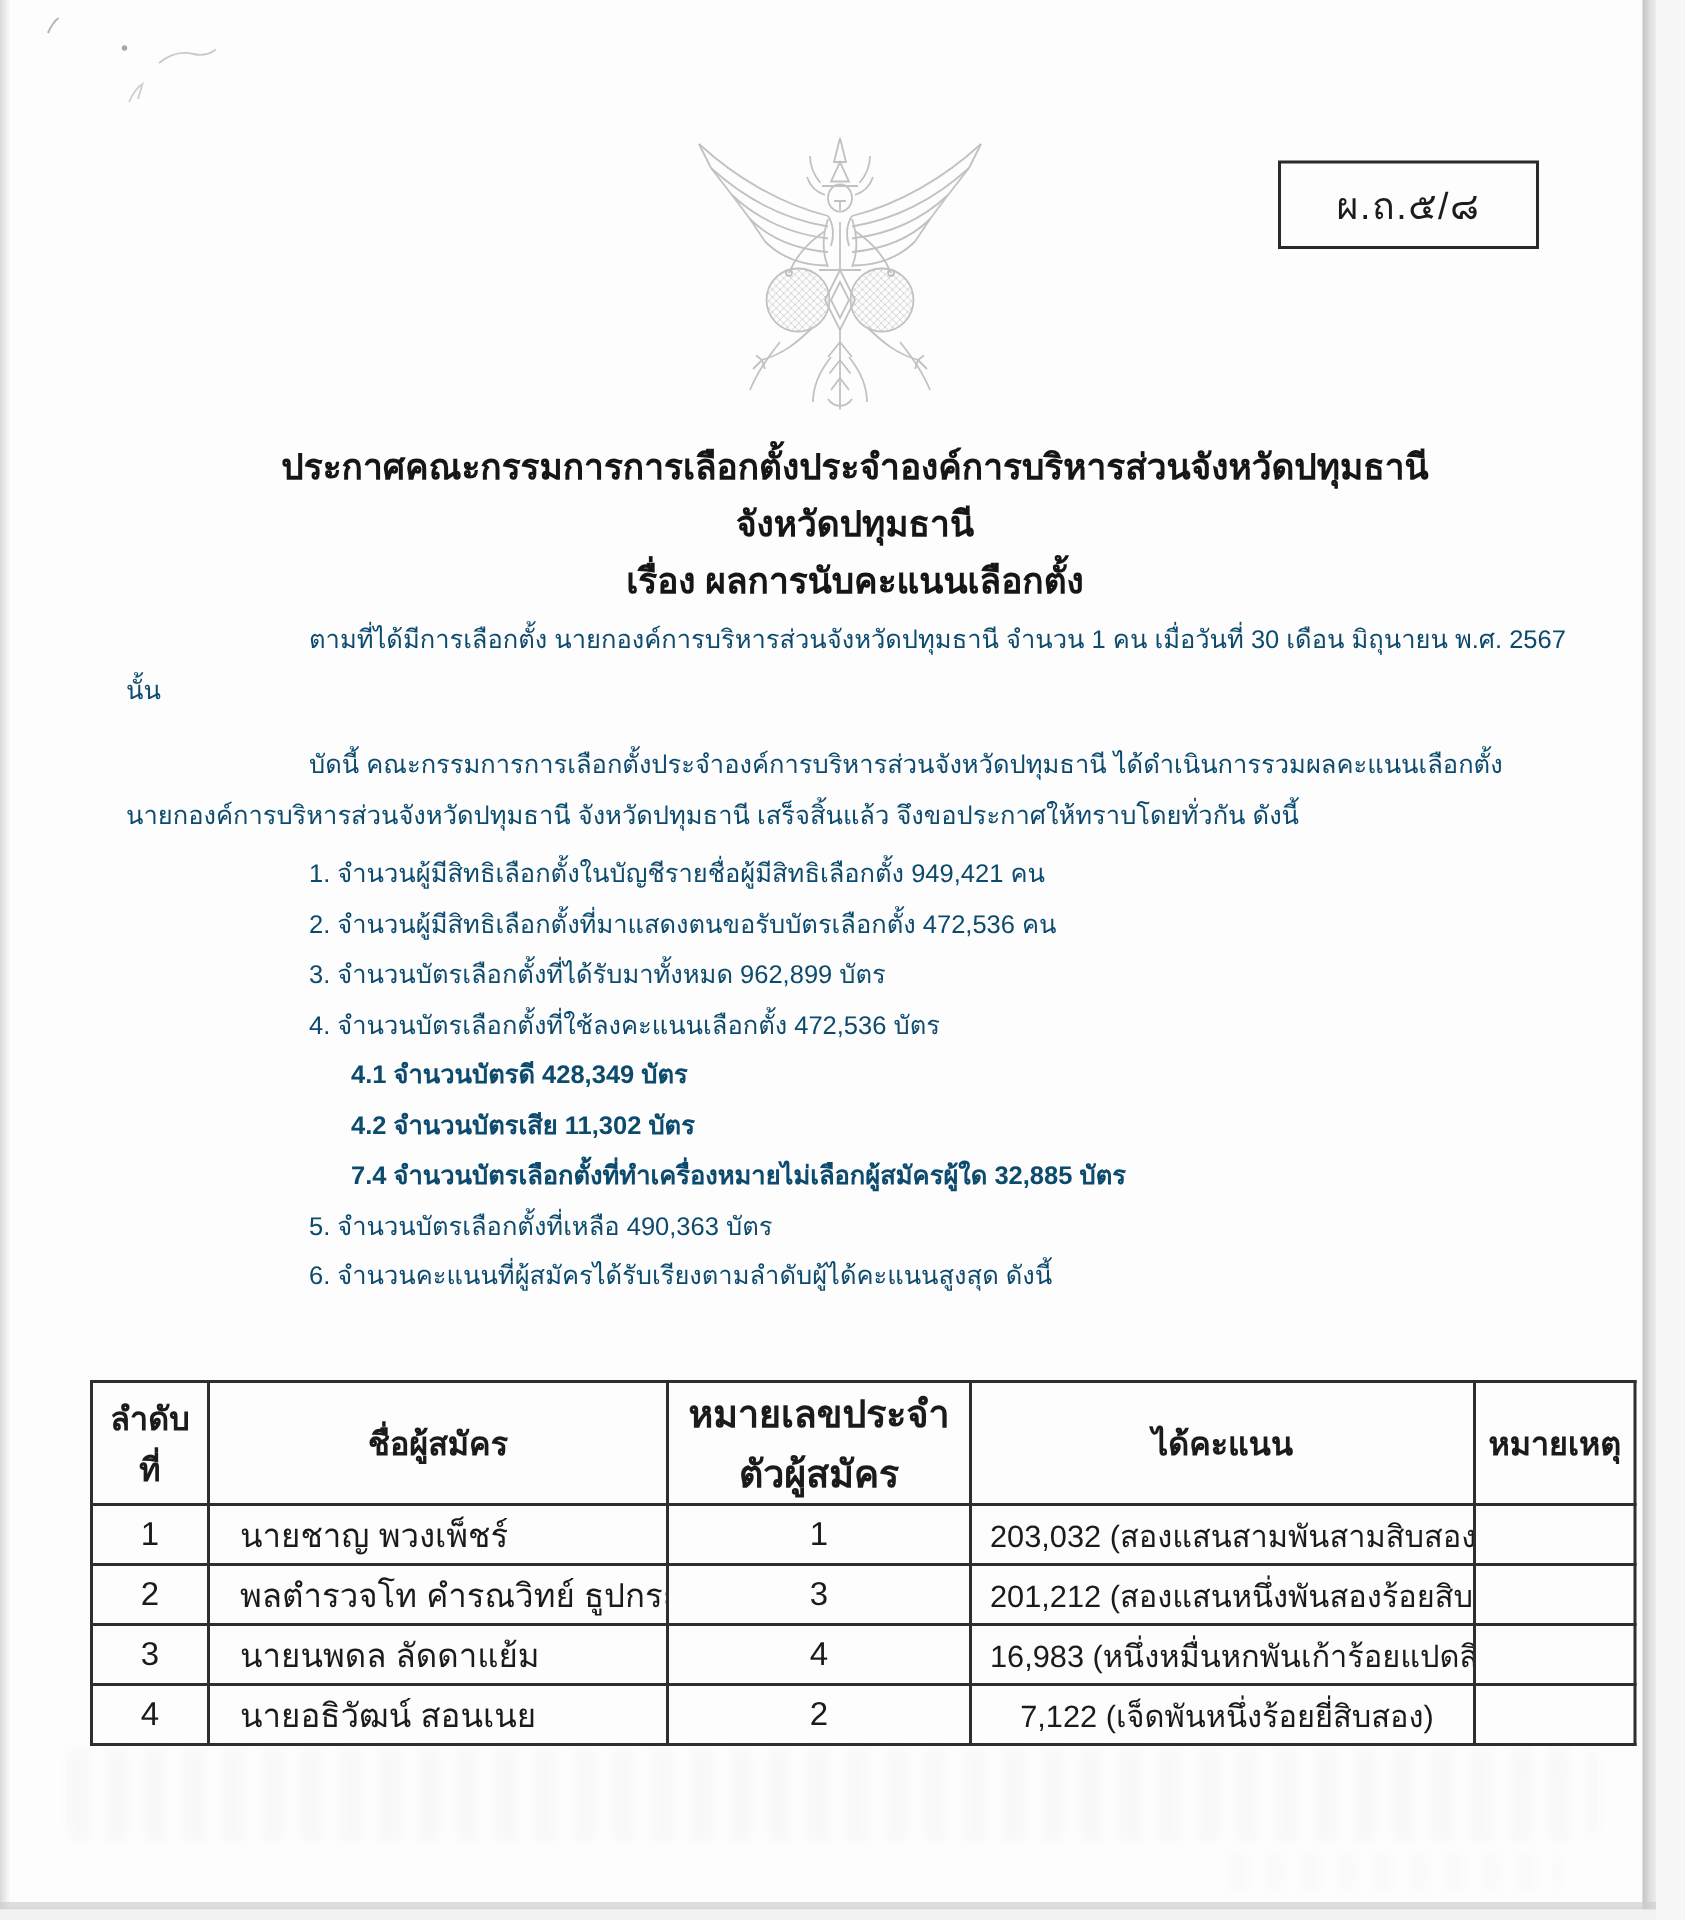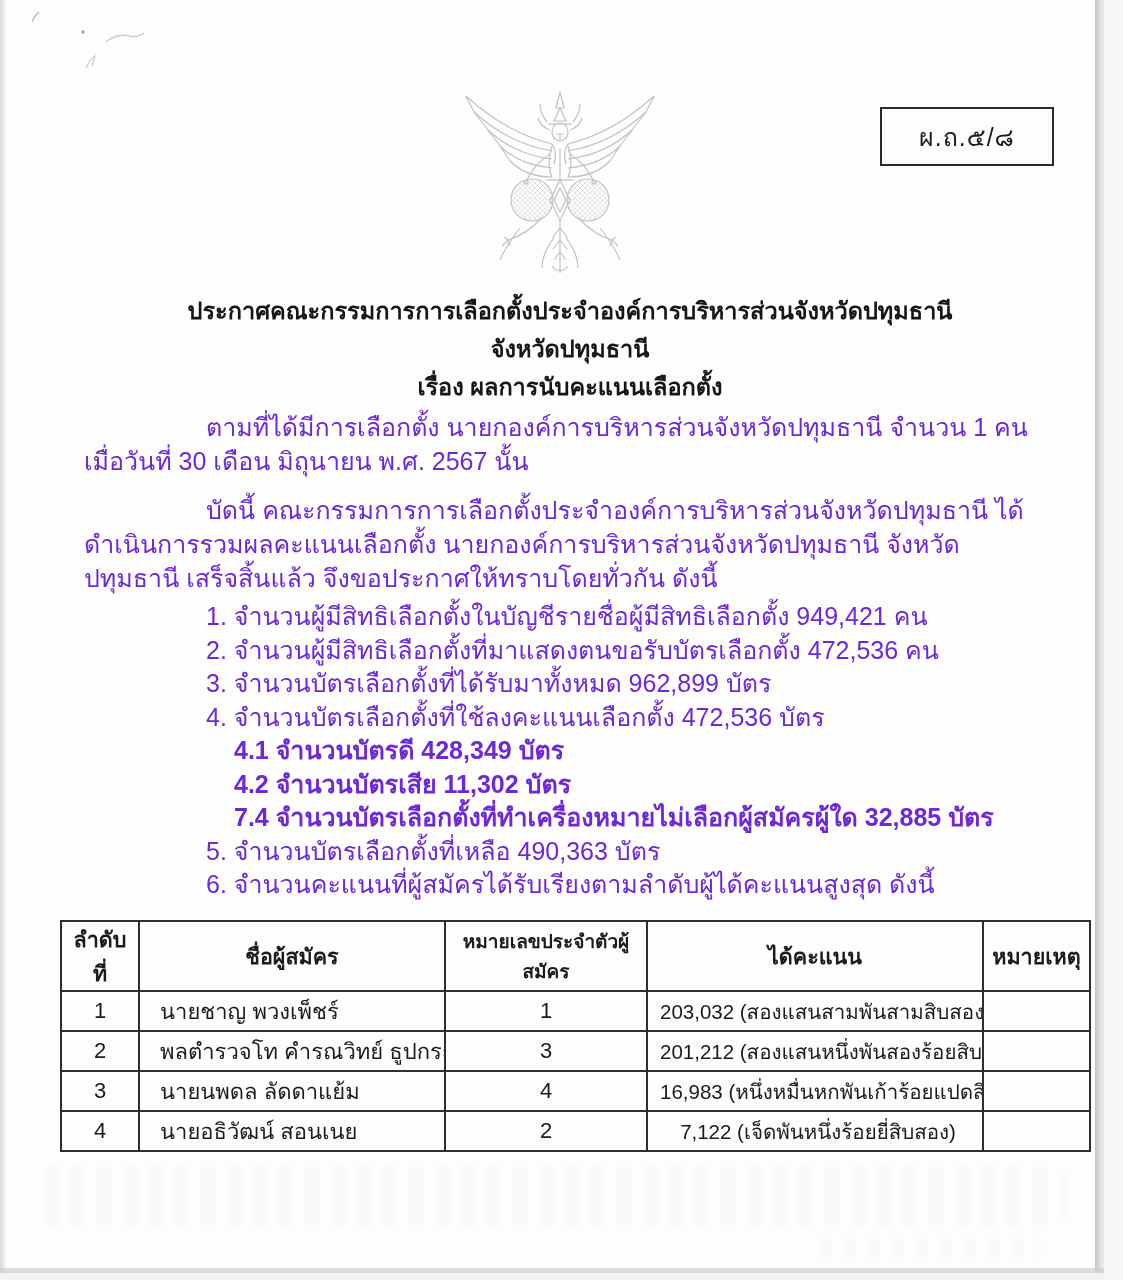--- a/index.html
+++ b/index.html
@@ -19,43 +19,43 @@
   .edge-left{position:absolute;left:0;top:0;width:7px;height:1280px;
     background:linear-gradient(90deg,#d9d9d9,rgba(255,255,255,0));}
   .edge-bottom{position:absolute;left:0;top:1268px;width:1104px;height:5px;background:#cdcdcd;opacity:.65;}
   .below-bottom{position:absolute;left:0;top:1273px;width:1104px;height:7px;background:#f2f2f2;}
 
   .emblem{position:absolute;left:450px;top:88px;width:220px;height:205px;opacity:.8;}
 
   .doc-code{
     position:absolute;left:852px;top:107px;width:170px;height:55px;
     border:2.5px solid #2a2a2a;display:flex;align-items:center;justify-content:center;
-    font-size:25px;letter-spacing:1px;color:#1c1c1c;margin-left:28px;
+    font-size:25px;letter-spacing:1px;color:#1c1c1c;
   }
 
   .title-block{position:absolute;left:0;top:292px;width:1100px;text-align:center;
     font-size:23.5px;font-weight:bold;line-height:38px;color:#161616;padding-left:20px;}
 
   .content{position:absolute;left:84px;top:410px;width:962px;
-    font-size:25px;line-height:34px;color:#6d28d9;}
+    font-size:17px;line-height:34px;color:#0c4a6e;}
   .content p{margin:0 0 15px 0;text-indent:122px;}
   .content p.p2{margin-bottom:5px;}
   .num-list{margin-left:122px;}
   .num-item{line-height:33.5px;white-space:nowrap;}
   .num-item.sub{margin-left:28px;font-weight:bold;}
 
   table.results{
     position:absolute;left:60px;top:920px;width:1029px;
     border-collapse:collapse;table-layout:fixed;color:#1b1b1b;
   }
   table.results th,table.results td{
     border:2px solid #2e2e2e;padding:0 6px;overflow:hidden;
   }
   table.results th{height:46px;font-size:21.5px;font-weight:bold;text-align:center;}
-  table.results th.small{font-size:19px;}
+  table.results th.small{font-size:25px;}
   table.results td{height:38px;font-size:22px;text-align:center;}
   table.results td.name{text-align:left;padding-left:20px;white-space:nowrap;}
   table.results td.score{font-size:20.5px;white-space:nowrap;padding-left:12px;}
   col.c1{width:78px;} col.c2{width:306px;} col.c3{width:202px;} col.c4{width:336px;} col.c5{width:107px;}
 
   .bleed{
     position:absolute;left:45px;top:1165px;width:1020px;height:62px;
     background:
       repeating-linear-gradient(90deg,rgba(140,140,145,.06) 0 14px,rgba(0,0,0,0) 14px 26px);
     filter:blur(3px);border-radius:8px;opacity:.7;

